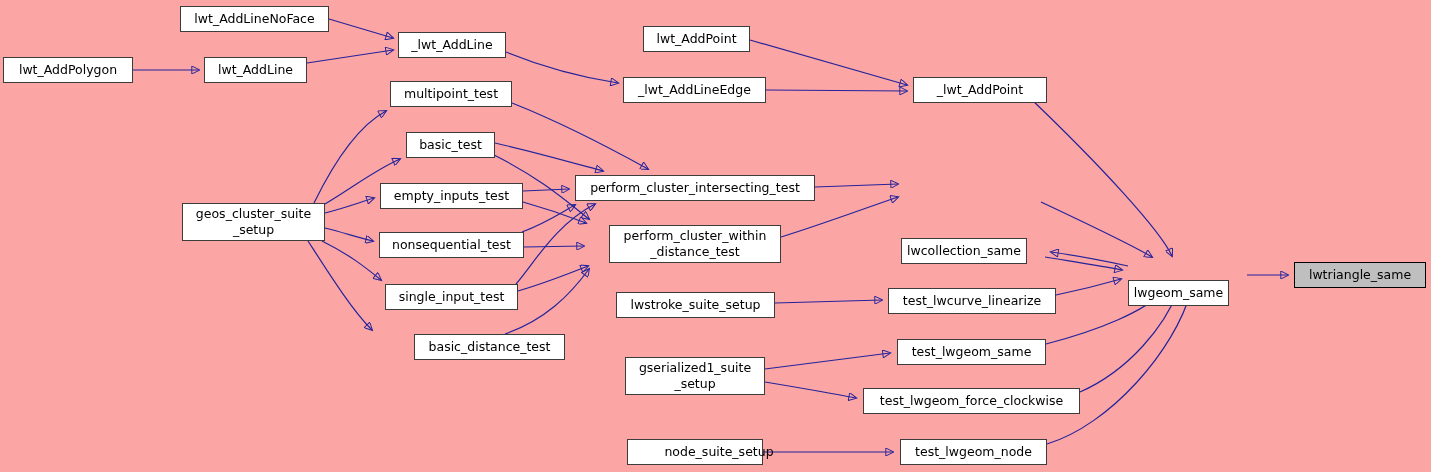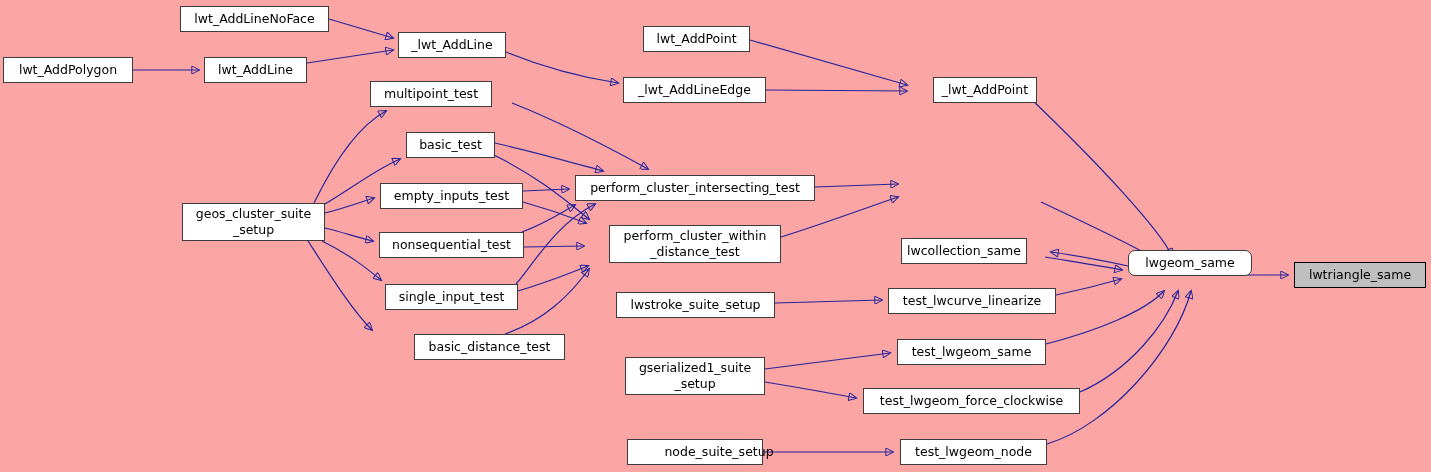--- a/index.html
+++ b/index.html
@@ -89,38 +89,38 @@
     <path d="M1080,392 C1130,370 1165,325 1178,291" marker-end="url(#arrow)"></path>
     <path d="M763,452 L893,452" marker-end="url(#arrow)"></path>
     <path d="M1047,444 C1110,425 1175,350 1191,291" marker-end="url(#arrow)"></path>
     <path d="M1247,275 L1288,275" marker-end="url(#arrow)"></path>
   </svg>
 
   <div class="node" style="left:180px; top:6px;   width:149px; height:26px;"><span>lwt_AddLineNoFace</span></div>
   <div class="node" style="left:3px;   top:57px;  width:130px; height:26px;"><span>lwt_AddPolygon</span></div>
   <div class="node" style="left:204px; top:57px;  width:103px; height:26px;"><span>lwt_AddLine</span></div>
   <div class="node" style="left:398px; top:32px;  width:108px; height:26px;"><span>_lwt_AddLine</span></div>
-  <div class="node" style="left:370px; top:81px;  width:122px; height:26px;"><span>multipoint_test</span></div>
+  <div class="node" style="left:390px; top:81px;  width:122px; height:26px;"><span>multipoint_test</span></div>
   <div class="node" style="left:643px; top:26px;  width:107px; height:26px;"><span>lwt_AddPoint</span></div>
   <div class="node" style="left:623px; top:77px;  width:143px; height:26px;"><span>_lwt_AddLineEdge</span></div>
-  <div class="node" style="left:933px; top:77px;  width:104px; height:26px;align-items:center;"><span>_lwt_AddPoint</span></div>
+  <div class="node" style="left:913px; top:77px;  width:134px; height:26px;align-items:center;"><span>_lwt_AddPoint</span></div>
   <div class="node" style="left:406px; top:132px; width:89px;  height:26px;"><span>basic_test</span></div>
   <div class="node" style="left:380px; top:183px; width:143px; height:26px;"><span>empty_inputs_test</span></div>
   <div class="node" style="left:182px; top:203px; width:143px; height:38px;"><span>geos_cluster_suite
 _setup</span></div>
   <div class="node" style="left:379px; top:232px; width:145px; height:26px;"><span>nonsequential_test</span></div>
   <div class="node" style="left:385px; top:284px; width:133px; height:26px;"><span>single_input_test</span></div>
   <div class="node" style="left:376px; top:334px; width:151px; height:26px;margin-left:38px;"><span>basic_distance_test</span></div>
   <div class="node" style="left:575px; top:175px; width:240px; height:26px;"><span>perform_cluster_intersecting_test</span></div>
   <div class="node" style="left:609px; top:225px; width:172px; height:38px;"><span>perform_cluster_within
 _distance_test</span></div>
   <div class="node" style="left:616px; top:292px; width:159px; height:26px;"><span>lwstroke_suite_setup</span></div>
   <div class="node" style="left:901px; top:238px; width:126px; height:26px;"><span>lwcollection_same</span></div>
   <div class="node" style="left:888px; top:288px; width:168px; height:26px;"><span>test_lwcurve_linearize</span></div>
-  <div class="node" style="left:1128px; top:250px; width:124px; height:26px;border-radius:7px;"><span>lwgeom_same</span></div>
+  <div class="node" style="left:1128px; top:280px; width:101px; height:26px;"><span>lwgeom_same</span></div>
   <div class="node highlighted" style="left:1294px; top:262px; width:132px; height:26px;"><span>lwtriangle_same</span></div>
   <div class="node" style="left:897px; top:339px; width:149px; height:26px;"><span>test_lwgeom_same</span></div>
   <div class="node" style="left:625px; top:357px; width:140px; height:38px;"><span>gserialized1_suite
 _setup</span></div>
   <div class="node" style="left:863px; top:388px; width:217px; height:26px;"><span>test_lwgeom_force_clockwise</span></div>
   <div class="node" style="left:627px; top:439px; width:136px; height:26px;padding-left:48px;"><span>node_suite_setup</span></div>
   <div class="node" style="left:900px; top:439px; width:147px; height:26px;"><span>test_lwgeom_node</span></div>
 
 </div>
 

